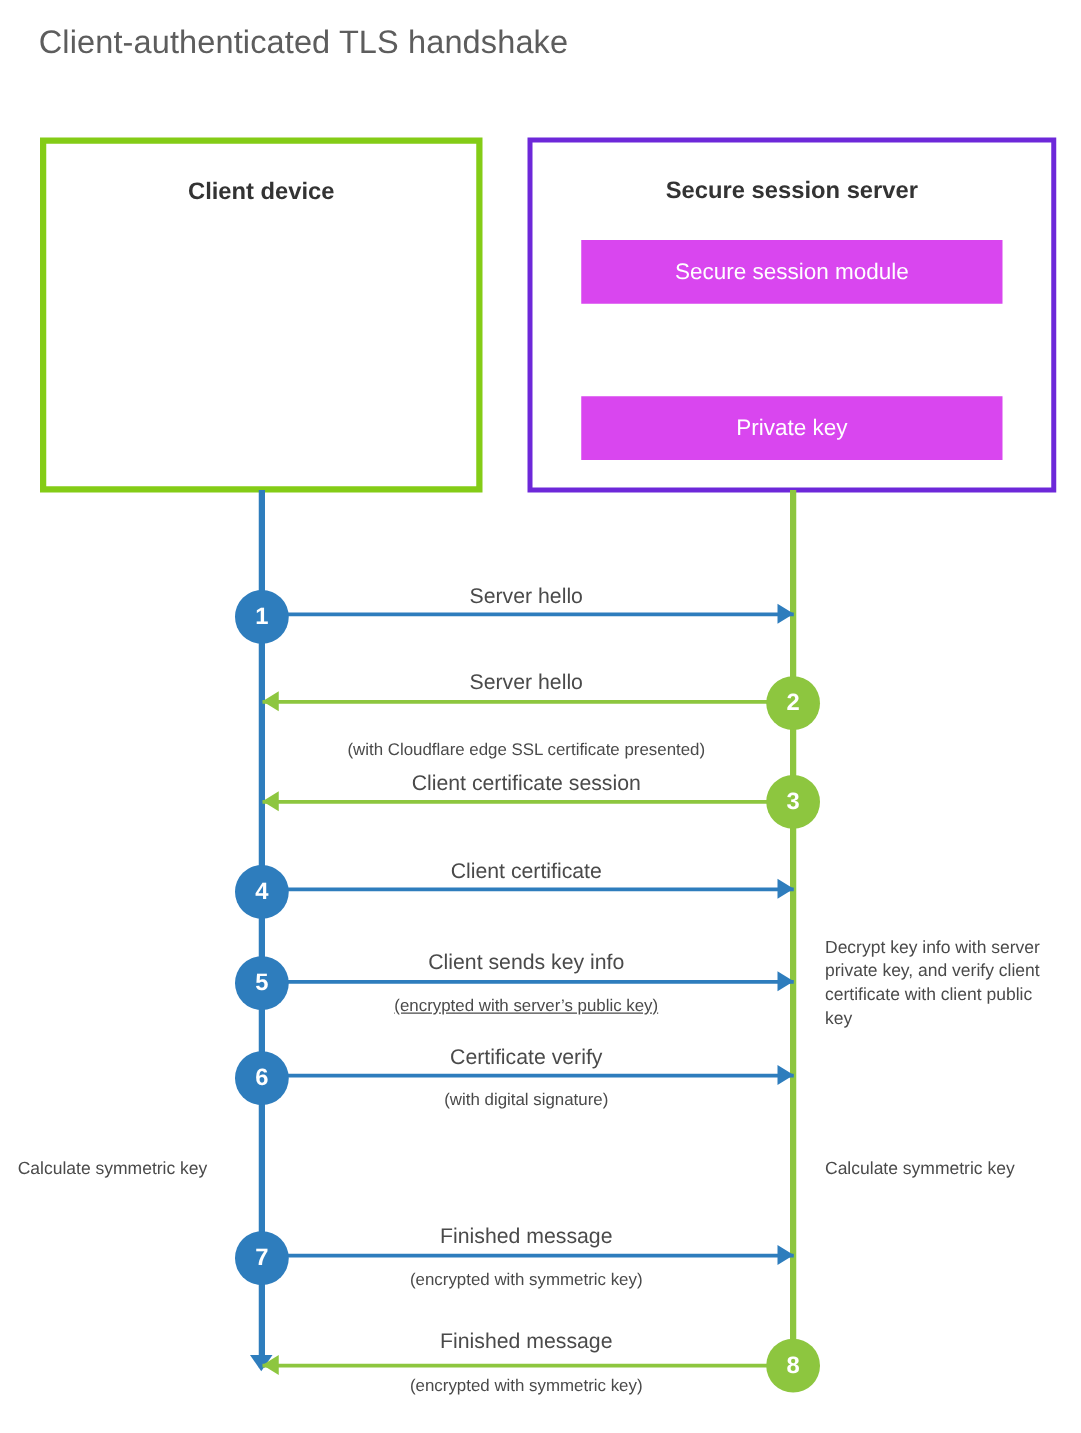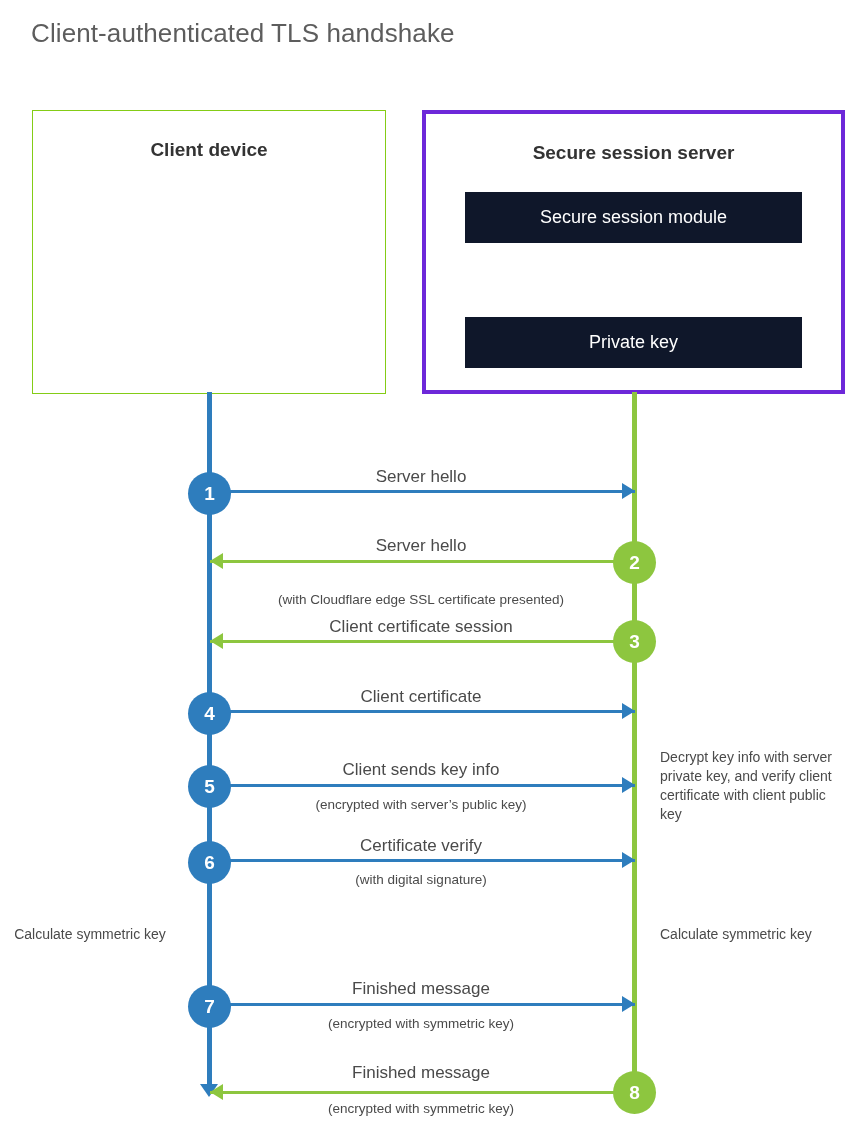--- a/index.html
+++ b/index.html
@@ -35,21 +35,21 @@
   .actor-box {
     position: absolute;
     box-sizing: border-box;
     background: #ffffff;
   }
   #client-box {
     left: 32px;
     top: 110px;
     width: 354px;
     height: 284px;
-    border: 1px solid #84cc16;
+    border: 5px solid #84cc16;
   }
   #server-box {
     left: 422px;
     top: 110px;
     width: 423px;
     height: 284px;
     border: 4px solid #6d28d9;
   }
   .actor-title {
     position: absolute;
@@ -77,21 +77,21 @@
     font-size: 19px;
     line-height: 27px;
     text-align: center;
     width: 170px;
   }
   .server-bar {
     position: absolute;
     left: 39px;
     width: 337px;
     height: 51px;
-    background: #0f172a;
+    background: #d946ef;
     display: flex;
     align-items: center;
     justify-content: center;
     color: #ffffff;
     font-size: 18px;
   }
   .server-bar.b0 { top: 78px; }
   .server-bar.b1 { top: 141px; }
   .server-bar.b2 { top: 203px; }
 
@@ -250,21 +250,21 @@
         <div class="arrow-shaft client" style="left: 209.5px; top: 709.5px; width: 425px;"></div>
         <div class="arrow-head to-right client" style="top: 703px; left: 621.5px;"></div>
         <div class="step-badge client" style="top: 692px;">4</div>
         <div class="step-label" style="top: 687px;">Client certificate</div>
       </div>
       <div class="step">
         <div class="arrow-shaft client" style="left: 209.5px; top: 783.5px; width: 425px;"></div>
         <div class="arrow-head to-right client" style="top: 777px; left: 621.5px;"></div>
         <div class="step-badge client" style="top: 765px;">5</div>
         <div class="step-label" style="top: 760px;">Client sends key info</div>
-        <div class="step-sublabel" style="top: 797px;">(encrypted with server’s public key)</div>
+        <div class="step-sublabel" style="top: 797px; text-decoration: underline;">(encrypted with server’s public key)</div>
       </div>
       <div class="step">
         <div class="arrow-shaft client" style="left: 209.5px; top: 858.5px; width: 425px;"></div>
         <div class="arrow-head to-right client" style="top: 852px; left: 621.5px;"></div>
         <div class="step-badge client" style="top: 841px;">6</div>
         <div class="step-label" style="top: 836px;">Certificate verify</div>
         <div class="step-sublabel" style="top: 872px;">(with digital signature)</div>
       </div>
       <div class="step">
         <div class="arrow-shaft client" style="left: 209.5px; top: 1002.5px; width: 425px;"></div>

